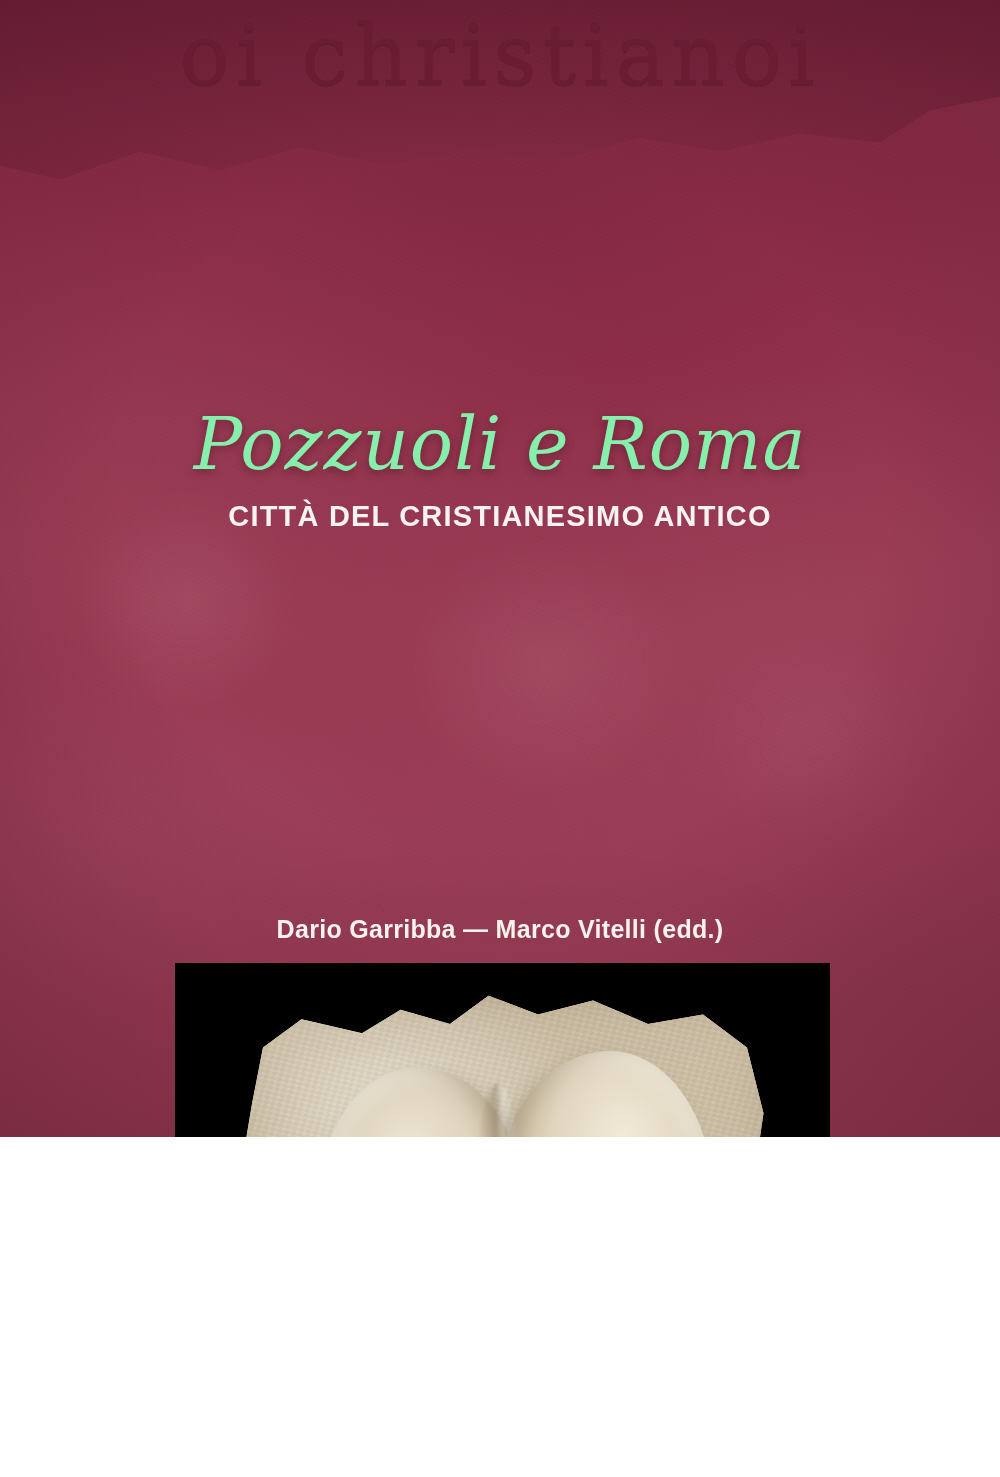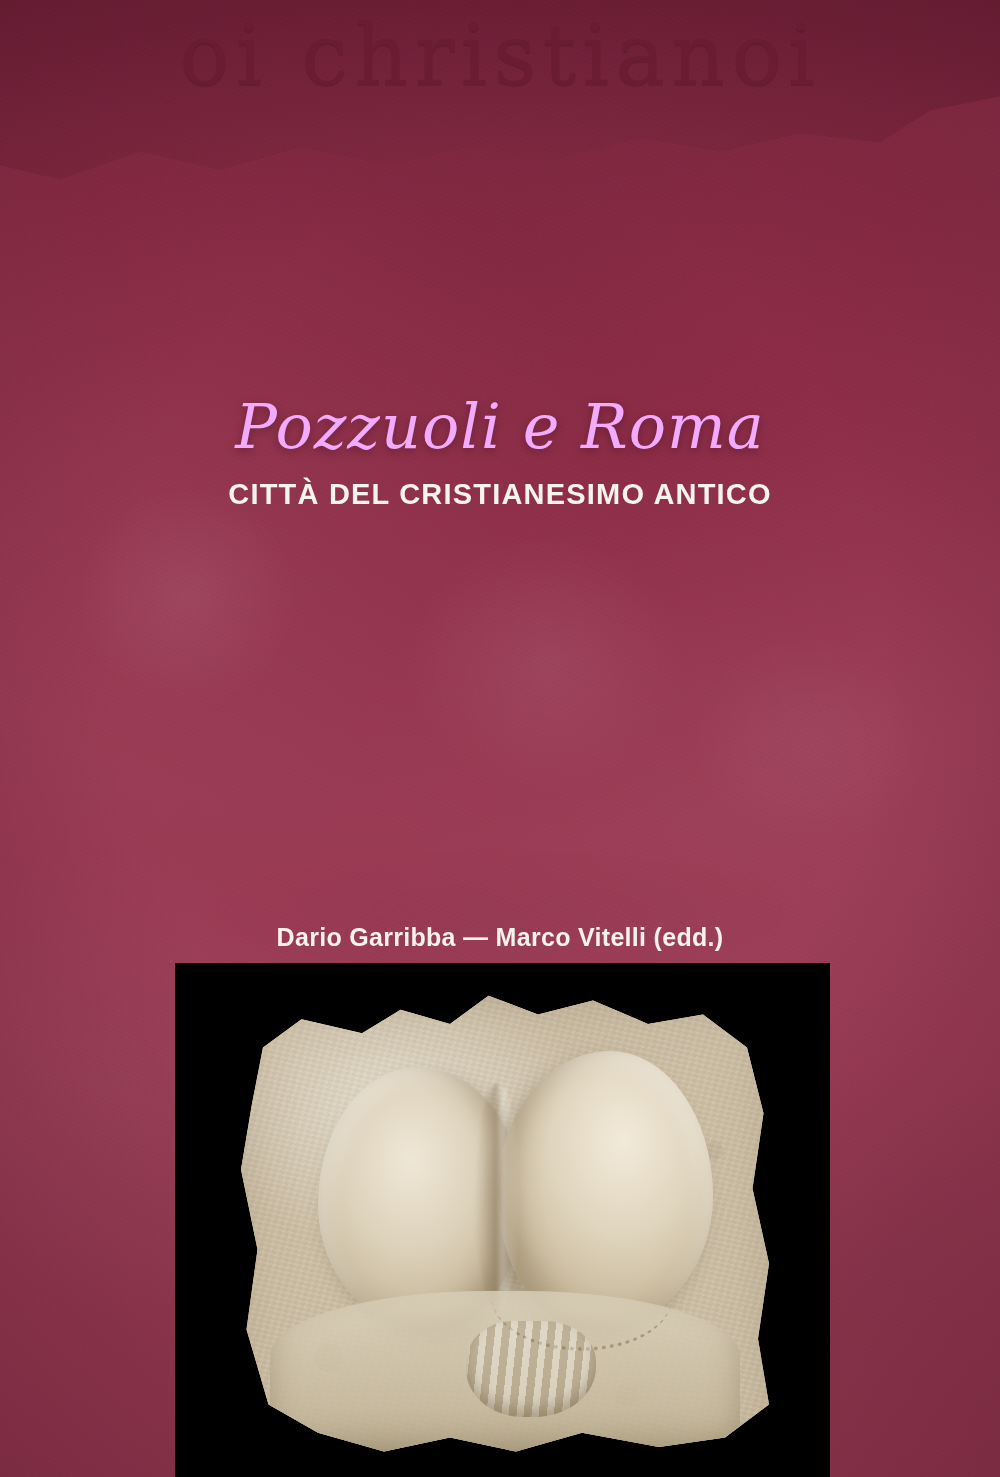--- a/index.html
+++ b/index.html
@@ -6,21 +6,21 @@
     margin: 0;
     padding: 0;
     background: #ffffff;
   }
   body {
     font-family: "Liberation Sans", sans-serif;
   }
   .cover {
     position: relative;
     width: 1000px;
-    height: 1477px;
+    height: 1137px;
     overflow: hidden;
     background: #8e2d46;
   }
   
   .bg-base {
     position: absolute;
     inset: 0;
     background:
       radial-gradient(ellipse 120% 70% at 50% 8%, #7e2740 0%, #8c2c47 35%, #993a53 70%, #9a3b55 100%);
   }
@@ -105,28 +105,28 @@
   
   .title-block {
     position: absolute;
     left: 0;
     right: 0;
     top: 395px;
     text-align: center;
   }
   .main-title {
     font-family: "DejaVu Serif", serif;
-    font-size: 62px;
+    font-size: 72px;
     line-height: 1.0;
-    color: #f0abfc;
+    color: #86efac;
     font-weight: 400;
     font-style: italic;
     letter-spacing: 1px;
     text-shadow: 0 3px 8px rgba(40,6,18,0.35);
-    margin: 1px;
+    margin: 13px;
   }
   .subtitle {
     margin: 20px 0 0 0;
     font-family: "Liberation Sans", sans-serif;
     font-size: 29px;
     font-weight: bold;
     letter-spacing: 1.2px;
     color: #f7f3ee;
   }
 
@@ -134,21 +134,20 @@
     position: absolute;
     left: 0;
     right: 0;
     top: 915px;
     text-align: center;
     font-family: "Liberation Sans", sans-serif;
     font-size: 25px;
     font-weight: bold;
     color: #f7f2ec;
     letter-spacing: 0.3px;
-    margin-top: 8px;
   }
 
   
   .photo-plate {
     position: absolute;
     left: 175px;
     top: 963px;
     width: 655px;
     height: 514px;
     background: #000000;

